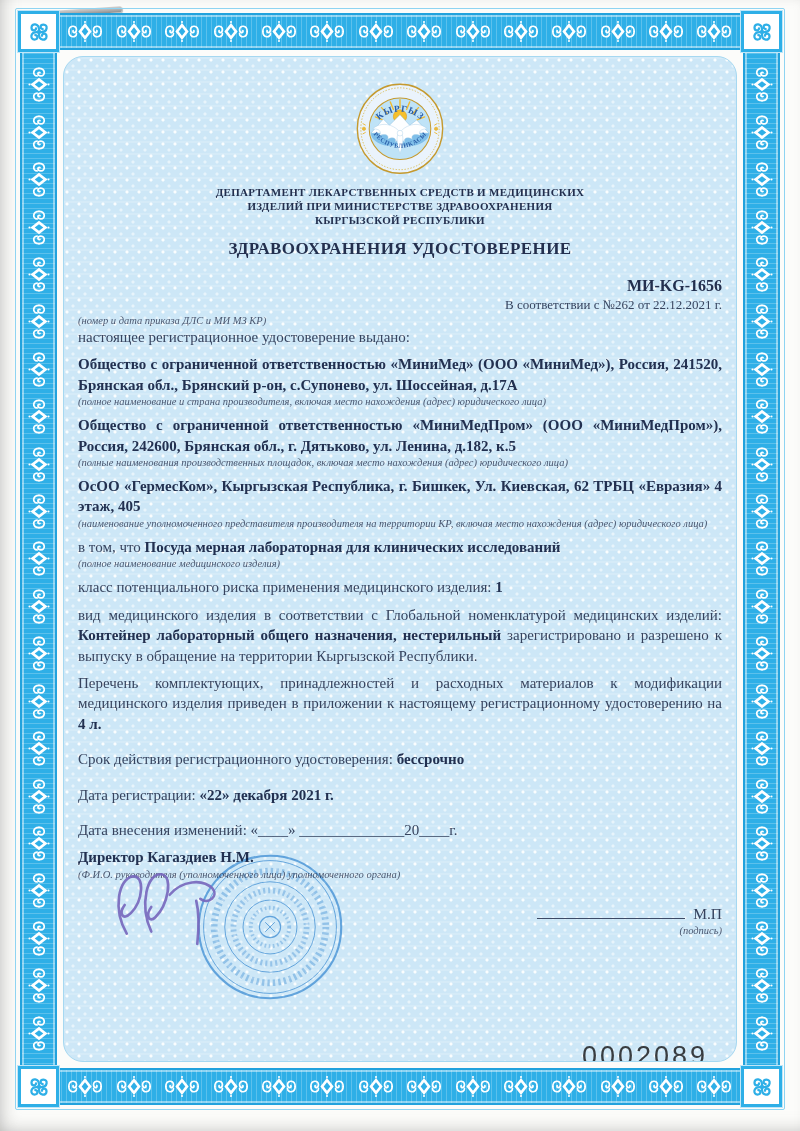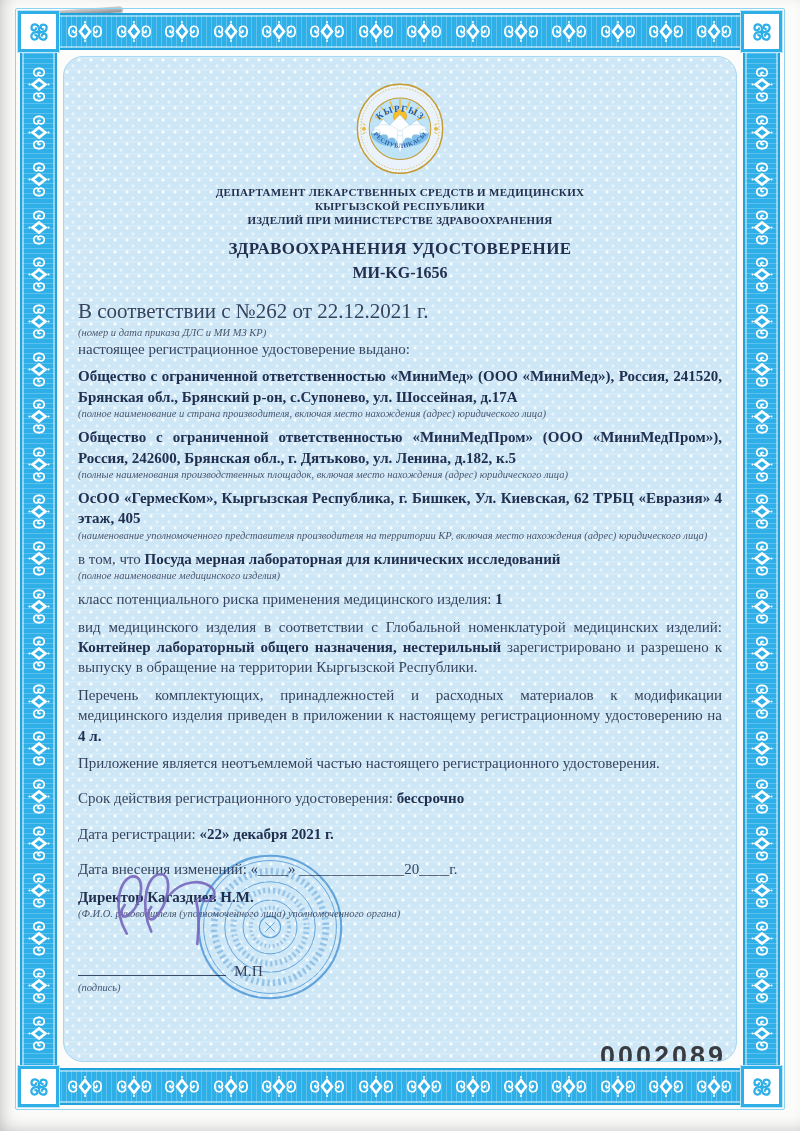--- a/index.html
+++ b/index.html
@@ -54,36 +54,36 @@
       repeating-linear-gradient(180deg, rgba(255,255,255,.16) 0 2px, transparent 2px 12px);
     background-size:12px 12px,12px 12px,auto;
     border:1px solid #a6d8f1;
     overflow:hidden;
   }
   .content{position:relative;height:100%;padding:0 14px;box-sizing:border-box;color:#36435e;font-size:15px;line-height:1.36;}
   
   .emblem{width:88px;margin:26px auto 0;display:block;}
   .dept{margin-top:10px;text-align:center;font-weight:bold;color:#232f4e;font-size:11px;line-height:1.3;letter-spacing:.3px;}
   .cert-title{margin-top:10px;text-align:center;font-weight:bold;color:#232f4e;font-size:17px;letter-spacing:.4px;}
-  .cert-number{text-align:center;font-weight:bold;color:#232f4e;font-size:16px;margin-top:1px;}
-  .order-line{text-align:left;font-size:21px;margin-top:14px;}
+  .cert-number{text-align:right;font-weight:bold;color:#232f4e;font-size:16px;margin-top:14px;}
+  .order-line{text-align:right;font-size:13px;margin-top:0;}
   .caption{font-size:10.5px;font-style:italic;color:#49566f;line-height:1.15;margin-top:1px;}
   .caption.center{text-align:left;}
   p.doc{margin:7px 0 0 0;}
   p.first{margin-top:0;}
   .just{text-align:justify;}
   .b{font-weight:bold;color:#223050;}
   .dates p.doc{margin-top:15px;}
   .director{margin-top:18px;}
-  .sigrow{margin-top:40px;position:relative;}
+  .sigrow{margin-top:22px;position:relative;text-align:right;}
   .sig-line{display:inline-block;width:148px;border-bottom:1.4px solid #3c4a66;height:14px;}
   .mp{margin-left:8px;font-size:15.5px;color:#36435e;}
   .serial{
-    position:absolute;right:10px;bottom:12px;
-    font-family:"Liberation Sans", sans-serif;font-size:27px;letter-spacing:3px;color:#383c40;font-weight:bold;
+    position:absolute;right:28px;bottom:12px;
+    font-family:"Liberation Sans", sans-serif;font-size:27px;letter-spacing:3px;color:#383c40;
   }
   .stamp{position:absolute;left:193px;top:850px;width:154px;height:154px;filter:blur(.5px);opacity:.85;mix-blend-mode:multiply;}
   .signature{position:absolute;left:96px;top:860px;width:178px;height:92px;}
 </style>
 </head>
 <body>
 
 <div class="sheet">
 
   <div class="staple"></div>
@@ -937,22 +937,22 @@
             <circle cx="9" cy="52" r="1.8"></circle>
               <circle cx="91" cy="52" r="1.8"></circle>
             <path d="M7.5 46 l3.5 2 M7.5 58 l3.5 -2 M92.5 46 l-3.5 2 M92.5 58 l-3.5 -2" fill="none"></path>
           </g>
           <text font-size="10.5" font-weight="bold" fill="#2a5ea8" letter-spacing="1"><textPath href="#arcT" startOffset="50%" text-anchor="middle">КЫРГЫЗ</textPath></text>
           <text font-size="7.2" font-weight="bold" fill="#2a5ea8" letter-spacing=".6"><textPath href="#arcB" startOffset="50%" text-anchor="middle">РЕСПУБЛИКАСЫ</textPath></text>
         </svg>
 
         <div class="dept">
           <div>ДЕПАРТАМЕНТ ЛЕКАРСТВЕННЫХ СРЕДСТВ И МЕДИЦИНСКИХ</div>
+          <div>ИЗДЕЛИЙ ПРИ МИНИСТЕРСТВЕ ЗДРАВООХРАНЕНИЯ</div>
           <div>КЫРГЫЗСКОЙ РЕСПУБЛИКИ</div>
-          <div>ИЗДЕЛИЙ ПРИ МИНИСТЕРСТВЕ ЗДРАВООХРАНЕНИЯ</div>
         </div>
 
         <div class="cert-title">ЗДРАВООХРАНЕНИЯ УДОСТОВЕРЕНИЕ</div>
         <div class="cert-number">МИ-KG-1656</div>
         <div class="order-line">В соответствии с №262 от 22.12.2021 г.</div>
         <div class="caption center">(номер и дата приказа ДЛС и МИ МЗ КР)</div>
 
         <p class="doc first">настоящее регистрационное удостоверение выдано:</p>
 
         <p class="doc just b">Общество с ограниченной ответственностью «МиниМед» (ООО «МиниМед»), Россия, 241520, Брянская обл., Брянский р-он, с.Супонево, ул. Шоссейная, д.17А</p>
@@ -966,21 +966,20 @@
 
         <p class="doc"><span>в том, что </span><span class="b">Посуда мерная лабораторная для клинических исследований</span></p>
         <div class="caption">(полное наименование медицинского изделия)</div>
 
         <p class="doc"><span>класс потенциального риска применения медицинского изделия: </span><span class="b">1</span></p>
 
         <p class="doc just"><span>вид медицинского изделия в соответствии с Глобальной номенклатурой медицинских изделий: </span><span class="b">Контейнер лабораторный общего назначения, нестерильный</span><span> зарегистрировано и разрешено к выпуску в обращение на территории Кыргызской Республики.</span></p>
 
         <p class="doc just"><span>Перечень комплектующих, принадлежностей и расходных материалов к модификации медицинского изделия приведен в приложении к настоящему регистрационному удостоверению на </span><span class="b">4 л.</span></p>
 
-        <p class="doc just">Приложение является неотъемлемой частью настоящего регистрационного удостоверения.</p>
 
         <div class="dates">
           <p class="doc"><span>Срок действия регистрационного удостоверения: </span><span class="b">бессрочно</span></p>
           <p class="doc"><span>Дата регистрации: </span><span class="b">«22» декабря 2021 г.</span></p>
           <p class="doc">Дата внесения изменений: «____» ______________20____г.</p>
         </div>
 
         <p class="doc b director">Директор Кагаздиев Н.М.</p>
         <div class="caption">(Ф.И.О. руководителя (уполномоченного лица) уполномоченного органа)</div>
 

